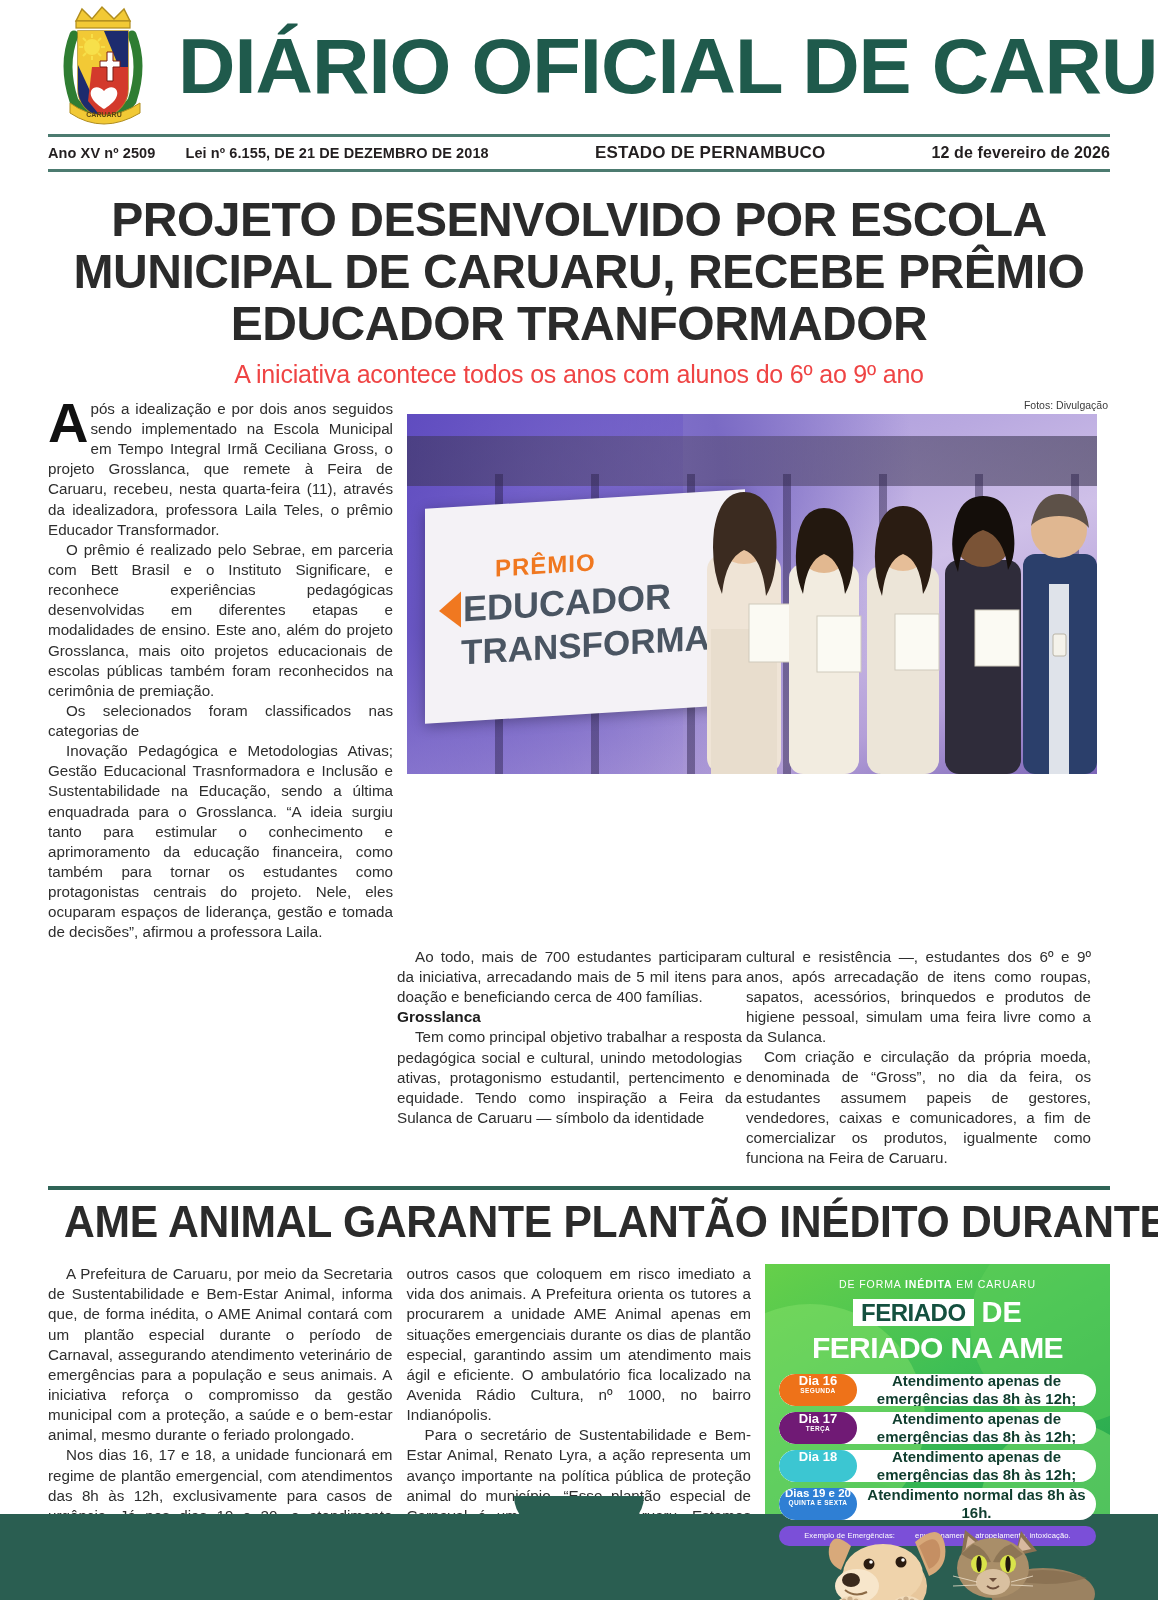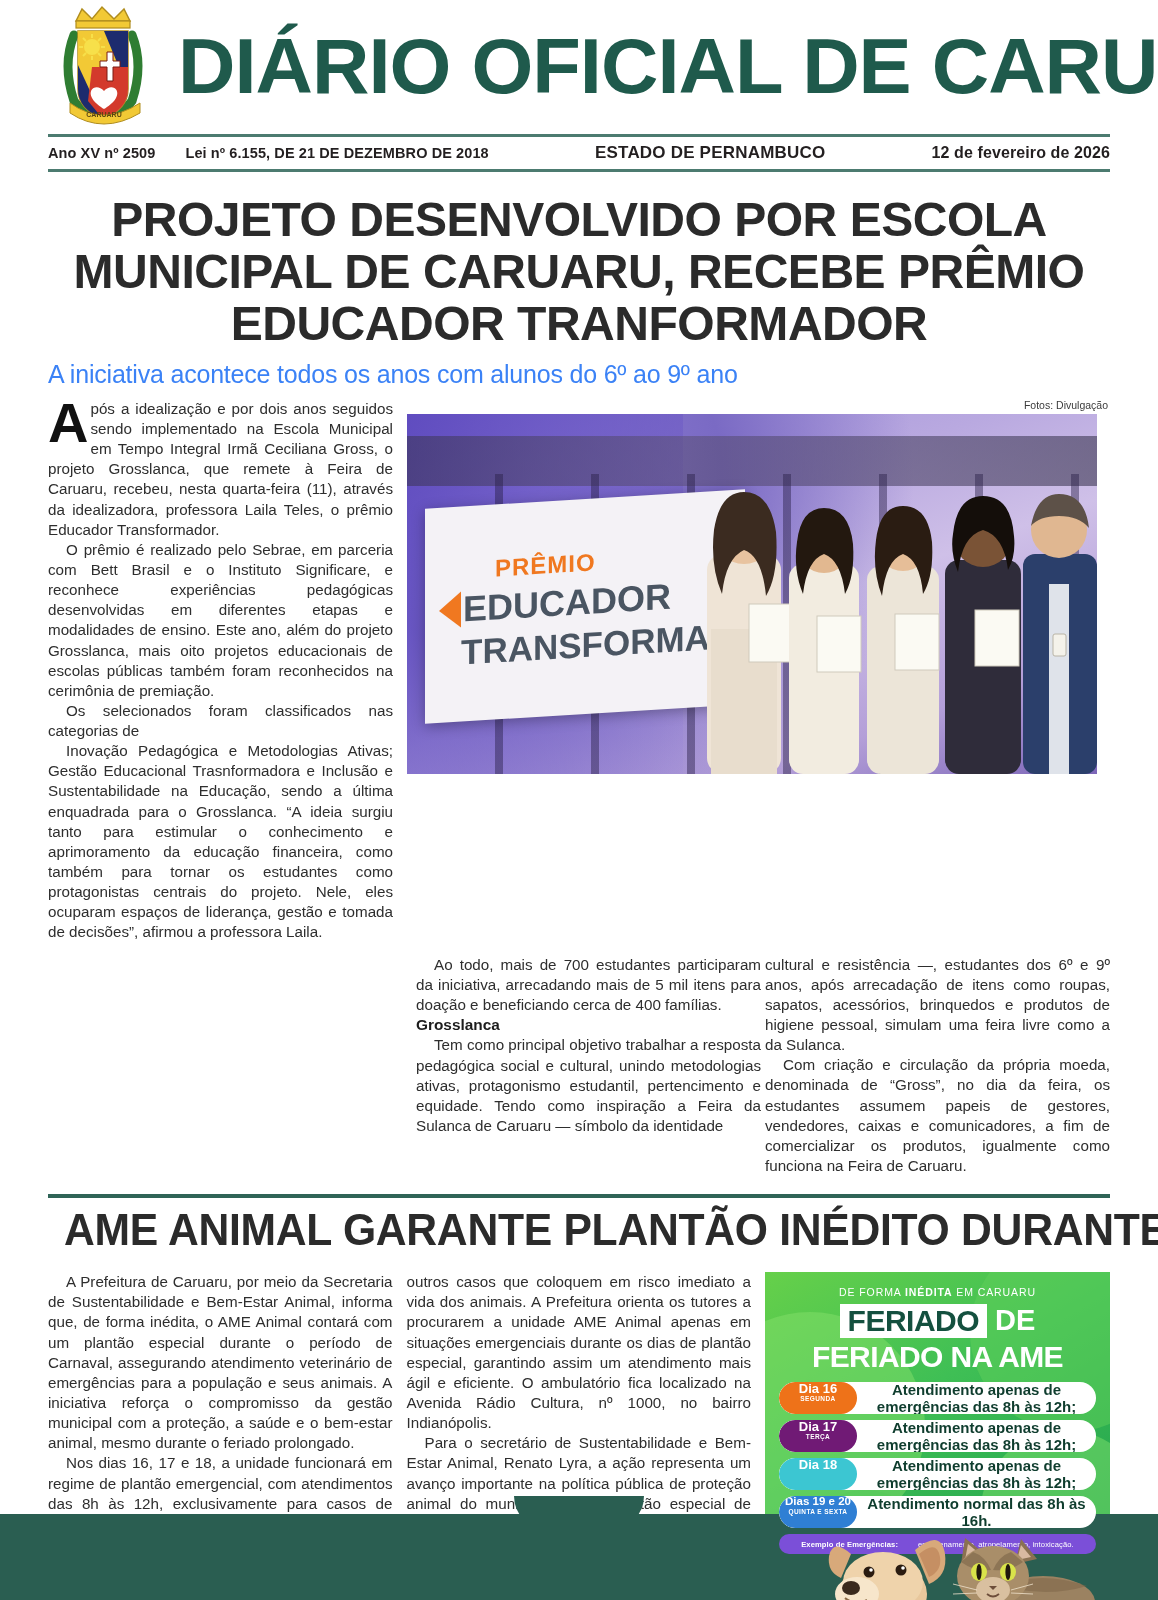--- a/index.html
+++ b/index.html
@@ -69,23 +69,23 @@
     font-family:"Liberation Sans Narrow","Liberation Sans",sans-serif;
     font-weight:bold;
     font-size:49px;
     line-height:1.06;
     color:#2b2b2b;
     letter-spacing:-0.5px;
     transform:scaleX(0.98);
   }
   .subhead{
     margin:10px 48px 0 48px;
-    text-align:left;
+    text-align:center;
     font-size:25px;
-    color:#3b82f6;
+    color:#ef4444;
     font-weight:normal;
     letter-spacing:-0.2px;
   }
 
   
   .a1{
     position:relative;
     margin:10px 48px 0 48px;
   }
   .photo-credit{
@@ -116,21 +116,21 @@
     color:#111;
     margin:2px 2px 0 0;
     font-family:"Liberation Sans",sans-serif;
   }
   .photo{
     width:690px;height:360px;
     position:relative;overflow:hidden;
     background:#6c5fa8;
     flex:0 0 690px;
   }
-  .a1-bottom{display:flex;gap:4px;margin-top:12px;justify-content:flex-end;}
+  .a1-bottom{display:flex;gap:4px;margin-top:4px;}
   .subhead-bold{font-weight:bold;font-size:15.4px;color:#1c1c1c;margin:10px 0 0 0;}
 
   
   .ph-wall{position:absolute;inset:0;
     background:
       radial-gradient(circle at 18% 18%, #8f7fd6 0%, #7a6ac4 30%, rgba(122,106,196,0) 60%),
       linear-gradient(160deg,#9b8ad8 0%,#b9a9e0 35%,#cfc0e8 55%,#b49fd8 80%,#7c66b8 100%);
   }
   .ph-beam{position:absolute;left:0;top:0;width:40%;height:100%;
     background:linear-gradient(120deg,rgba(90,70,190,.85),rgba(160,140,220,.2));}
@@ -174,21 +174,21 @@
   .poster{
     width:345px;height:398px;position:relative;overflow:hidden;
     background:linear-gradient(150deg,#66d04a 0%,#3fbf55 35%,#27a84f 70%,#18994a 100%);
     flex:0 0 345px;
   }
   .blob{position:absolute;border-radius:50%;opacity:.5;}
   .poster-top{position:relative;padding-top:14px;text-align:center;z-index:3;}
   .p-kicker{font-size:10.5px;color:#fff;letter-spacing:.9px;font-weight:500;}
   .p-kicker b{font-weight:bold;}
   .p-l1{margin-top:6px;display:flex;justify-content:center;align-items:center;gap:8px;}
-  .p-feriado{background:#fff;color:#14503f;font-weight:bold;font-size:30px;padding:1px 8px;letter-spacing:-0.5px;line-height:1.05;}
+  .p-feriado{background:#fff;color:#14503f;font-weight:bold;font-size:24px;padding:1px 8px;letter-spacing:-0.5px;line-height:1.05;}
   .p-de{color:#fff;font-weight:bold;font-size:29px;}
   .p-l2{margin-top:3px;color:#fff;font-weight:bold;font-size:30px;letter-spacing:-0.6px;line-height:1.05;}
   .rows{position:relative;z-index:3;margin:10px 14px 0 14px;}
   .prow{
     display:flex;align-items:center;
     background:#ffffff;border-radius:16px;margin-bottom:6px;height:32px;
     overflow:hidden;
   }
   .pill{
     flex:0 0 78px;height:32px;border-radius:16px;
@@ -198,21 +198,21 @@
   .pill .d{font-size:13px;font-weight:bold;line-height:1;}
   .pill .d.sm{font-size:11.5px;}
   .pill .w{font-size:6.5px;font-weight:bold;letter-spacing:.4px;line-height:1;margin-top:1px;}
   .prow .txt{flex:1;text-align:center;font-size:15px;font-weight:bold;color:#0f3d2e;line-height:1.15;padding:0 4px;}
   .note{
     margin:2px 14px 0 14px;position:relative;z-index:3;
     background:#7b4fd8;border-radius:12px;height:20px;
     display:flex;align-items:center;justify-content:center;
     color:#fff;font-size:7.6px;letter-spacing:.1px;padding:0 8px;
   }
-  .note b{font-weight:bold;margin-right:20px;}
+  .note b{font-weight:normal;margin-right:20px;}
   .pets{position:absolute;left:0;right:0;bottom:52px;height:120px;z-index:4;}
 
   
   .footer-wrap{position:absolute;left:0;bottom:0;width:1158px;height:110px;}
   .footer-bar{position:absolute;left:0;bottom:0;width:1158px;height:86px;background:#2a5e51;}
   .footer-notch{
     position:absolute;left:50%;transform:translateX(-50%);bottom:70px;
     width:130px;height:34px;background:#2a5e51;
     border-radius:0 0 65px 65px;
   }

